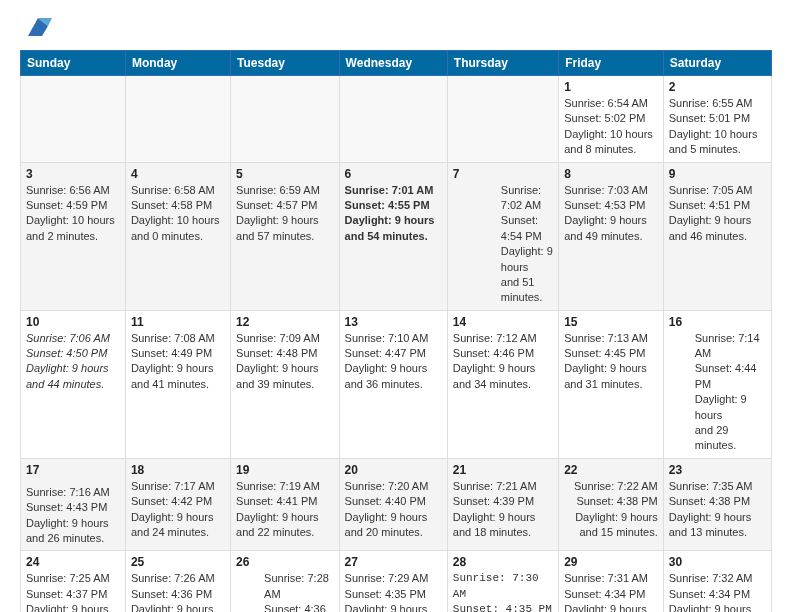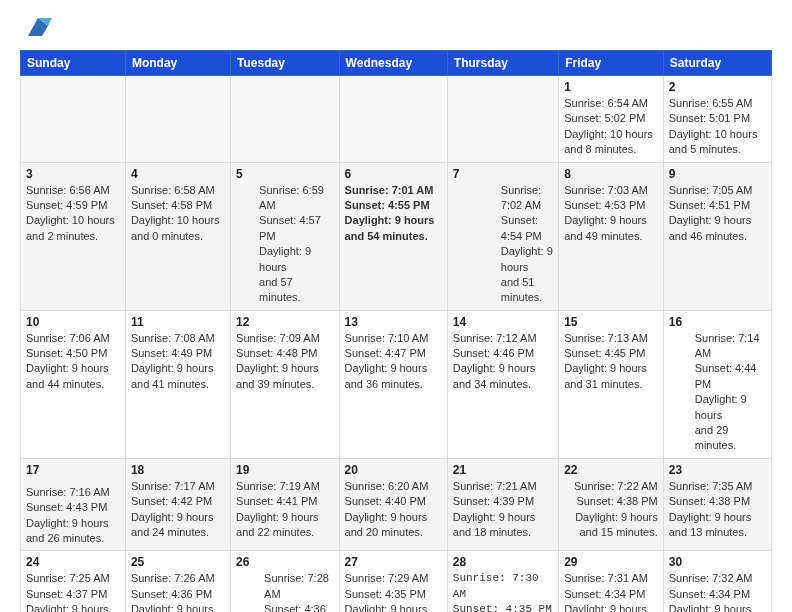--- a/index.html
+++ b/index.html
@@ -56,21 +56,21 @@
     .location {
       font-size: 15px;
       color: #555;
     }
     .calendar {
       width: 100%;
       border-collapse: collapse;
       font-size: 11px;
     }
     .calendar th {
-      background-color: #1d4ed8;
+      background-color: #0369a1;
       color: #fff;
       text-align: left;
       padding: 5px 6px;
       font-size: 12px;
       font-weight: bold;
       border: 1px solid #2e6db4;
     }
     .calendar td {
       vertical-align: top;
       padding: 4px 5px;
@@ -165,21 +165,21 @@
           </td>
           <td>
             <div class="day-num">4</div>
             <div class="day-info" style="white-space: pre-line;">Sunrise: 6:58 AM
 Sunset: 4:58 PM
 Daylight: 10 hours
 and 0 minutes.</div>
           </td>
           <td>
             <div class="day-num">5</div>
-            <div class="day-info" style="white-space: pre-line; margin-left: 23px;">Sunrise: 6:59 AM
+            <div class="day-info" style="white-space: pre-line;">Sunrise: 6:59 AM
 Sunset: 4:57 PM
 Daylight: 9 hours
 and 57 minutes.</div>
           </td>
           <td>
             <div class="day-num">6</div>
             <div class="day-info" style="white-space: pre-line; font-weight: bold;">Sunrise: 7:01 AM
 Sunset: 4:55 PM
 Daylight: 9 hours
 and 54 minutes.</div>
@@ -202,21 +202,21 @@
             <div class="day-num">9</div>
             <div class="day-info" style="white-space: pre-line;">Sunrise: 7:05 AM
 Sunset: 4:51 PM
 Daylight: 9 hours
 and 46 minutes.</div>
           </td>
         </tr>
         <tr>
           <td>
             <div class="day-num">10</div>
-            <div class="day-info" style="white-space: pre-line;">Sunrise: 7:06 AM
+            <div class="day-info" style="white-space: pre-line; font-style: italic;">Sunrise: 7:06 AM
 Sunset: 4:50 PM
 Daylight: 9 hours
 and 44 minutes.</div>
           </td>
           <td>
             <div class="day-num">11</div>
             <div class="day-info" style="white-space: pre-line;">Sunrise: 7:08 AM
 Sunset: 4:49 PM
 Daylight: 9 hours
 and 41 minutes.</div>
@@ -274,21 +274,21 @@
           </td>
           <td>
             <div class="day-num">19</div>
             <div class="day-info" style="white-space: pre-line;">Sunrise: 7:19 AM
 Sunset: 4:41 PM
 Daylight: 9 hours
 and 22 minutes.</div>
           </td>
           <td>
             <div class="day-num">20</div>
-            <div class="day-info" style="white-space: pre-line;">Sunrise: 6:20 AM
+            <div class="day-info" style="white-space: pre-line;">Sunrise: 7:20 AM
 Sunset: 4:40 PM
 Daylight: 9 hours
 and 20 minutes.</div>
           </td>
           <td>
             <div class="day-num">21</div>
             <div class="day-info" style="white-space: pre-line;">Sunrise: 7:21 AM
 Sunset: 4:39 PM
 Daylight: 9 hours
 and 18 minutes.</div>

